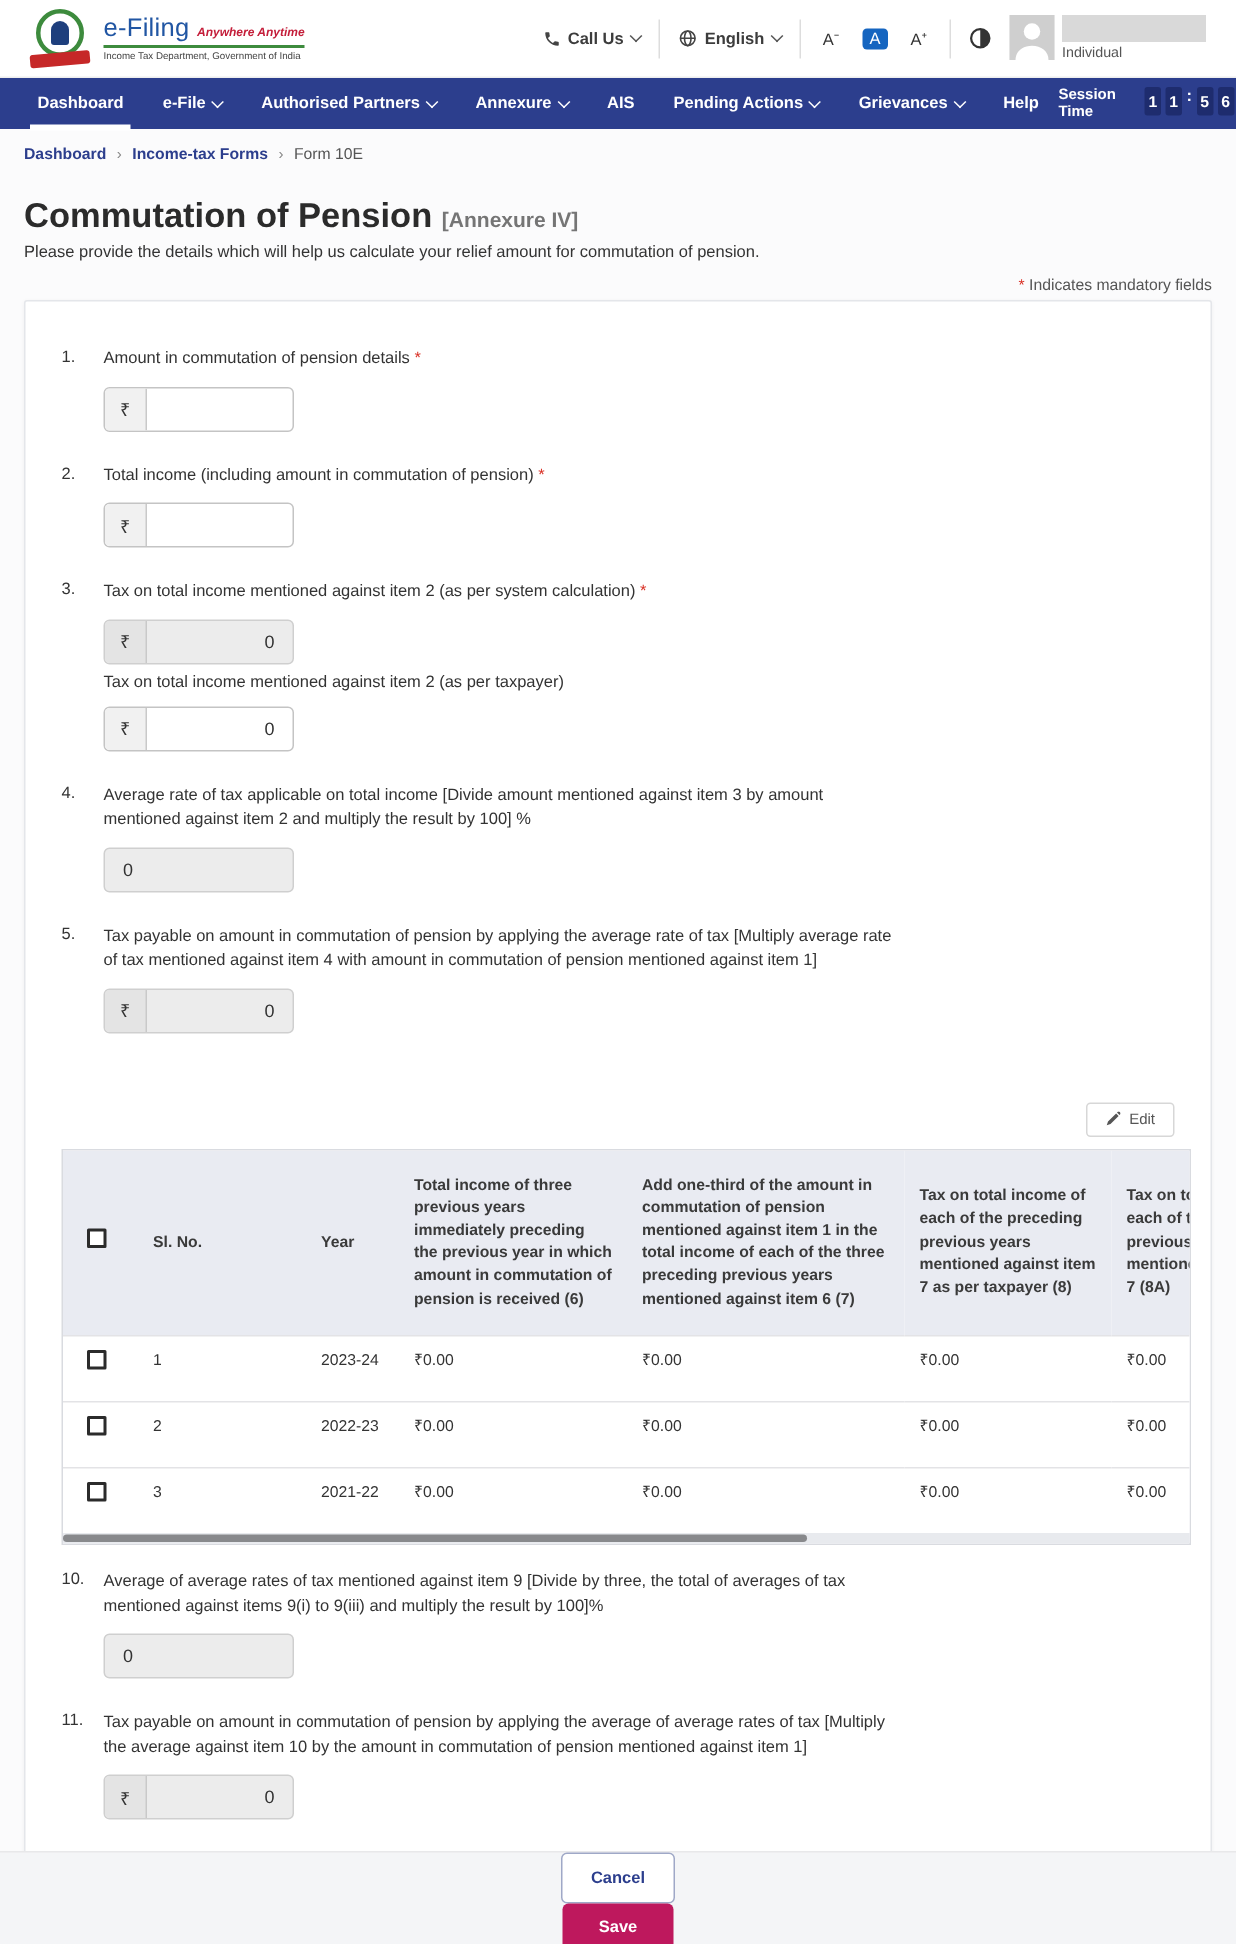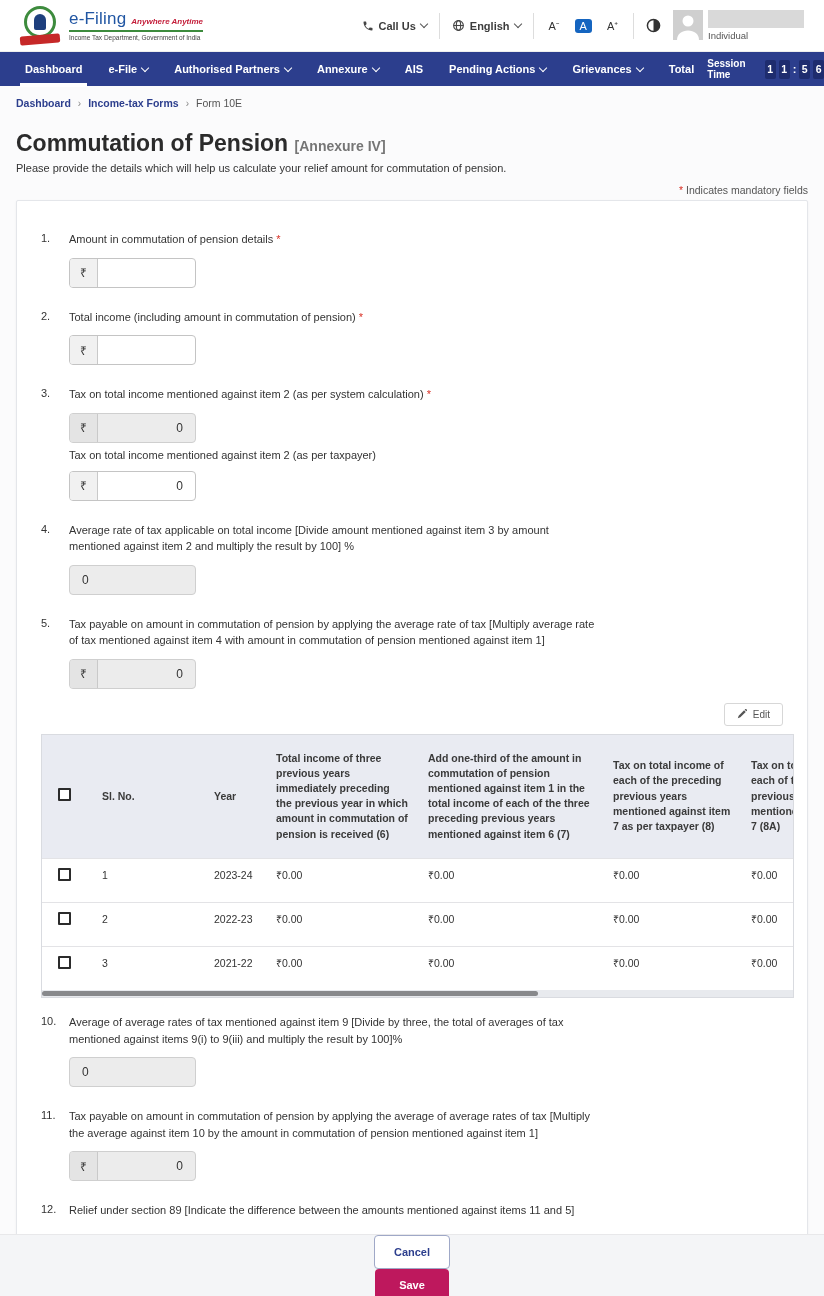--- a/index.html
+++ b/index.html
@@ -52,21 +52,21 @@
     height: 34px; background: #2c3e8d; display: flex; align-items: center;
     padding: 0 12px; color: #fff;
   }
   .nav-item {
     padding: 0 13px; height: 34px; display: flex; align-items: center; gap: 5px;
     font-size: 11px; font-weight: bold; position: relative; cursor: pointer; white-space: nowrap;
   }
   .nav-item.active::after {
     content: ""; position: absolute; left: 8px; right: 8px; bottom: -1px; height: 4px; background: #fff;
   }
-  .session { margin-left: auto; display: flex; align-items: center; gap: 3px; font-size: 10px; font-weight: bold; }
+  .session { margin-left: auto; display: flex; gap: 3px; font-size: 10px; font-weight: bold; }
   .session-label { margin-right: 4px; }
   .digit { background: #1e2c6e; width: 14px; height: 19px; display: flex; align-items: center; justify-content: center; border-radius: 2px; font-size: 10.5px; }
   .colon { font-size: 11px; }
   
   .breadcrumb { padding: 11px 16px 9px; display: flex; align-items: center; gap: 7px; font-size: 10.5px; }
   .crumb-link { color: #2c3e8d; font-weight: bold; cursor: pointer; }
   .crumb-sep { color: #888; font-size: 10px; }
   .crumb-current { color: #555; }
   
   .page-head { padding: 12px 16px 0; }
@@ -106,21 +106,21 @@
     font-size: 12px; padding: 0 12px; color: #333; outline: none;
     font-family: "Liberation Sans", sans-serif;
   }
   .note { font-size: 11px; color: #333; margin: 14px 0 26px -14px; line-height: 1.7; max-width: 720px; }
   .sub-label { font-size: 11px; color: #333; margin-top: 6px; }
   
   .edit-row { display: flex; justify-content: flex-end; margin: 2px 0 8px; }
   .edit-btn {
     display: inline-flex; gap: 6px; align-items: center;
     border: 1px solid #d7d7d7; background: #fff; border-radius: 3px;
-    padding: 5px 12px; font-size: 10px; color: #555; cursor: pointer;
+    padding: 5px 12px; font-size: 10px; color: #555; cursor: pointer; margin-top: 32px;
   }
   .table-wrap { border: 1px solid #d9dbe0; width: 753px; overflow: hidden; }
   table { border-collapse: collapse; width: 845px; table-layout: fixed; }
   thead th {
     background: #e9ebf2; font-size: 10.5px; color: #3a3a3a; text-align: left;
     vertical-align: middle; padding: 16px 10px; font-weight: bold; line-height: 1.45;
   }
   thead th.cb-col, tbody td.cb-col { padding-left: 16px; }
   tbody td {
     font-size: 10.5px; color: #333; padding: 9px 10px 6px; vertical-align: top;
@@ -239,21 +239,21 @@
     </div>
   <div class="nav-item">
       <span>Pending Actions</span>
       <span class="chev white"></span>
     </div>
   <div class="nav-item">
       <span>Grievances</span>
       <span class="chev white"></span>
     </div>
   <div class="nav-item">
-      <span>Total</span>
+      <span>Help</span>
     </div>
   <div class="session">
     <span class="session-label">Session Time</span>
     <span class="digit">1</span>
     <span class="digit">1</span>
     <span class="colon">:</span>
     <span class="digit">5</span>
     <span class="digit">6</span>
   </div>
 </div>

